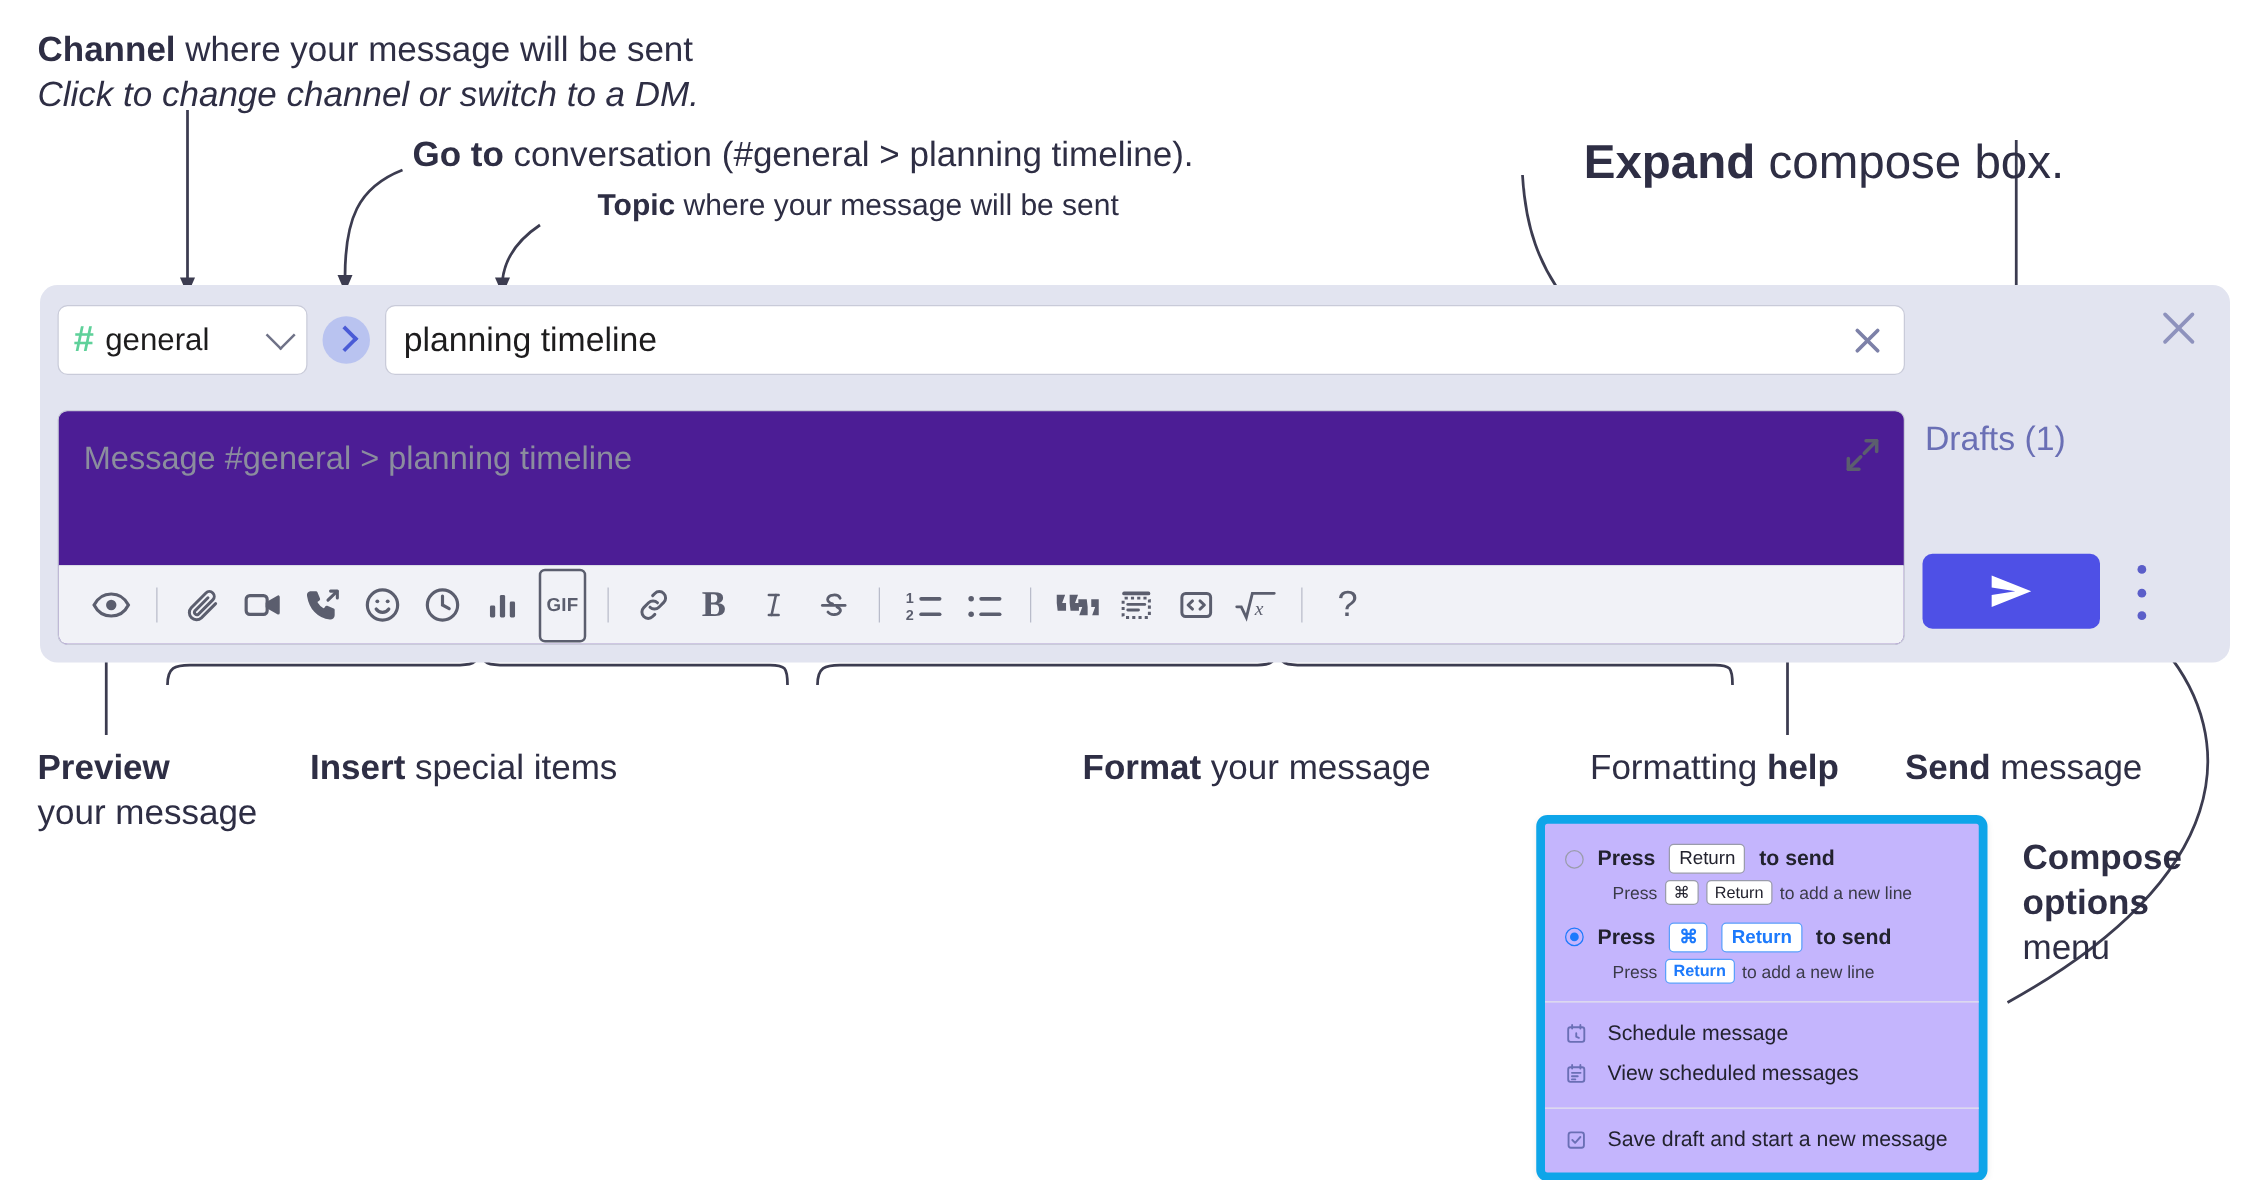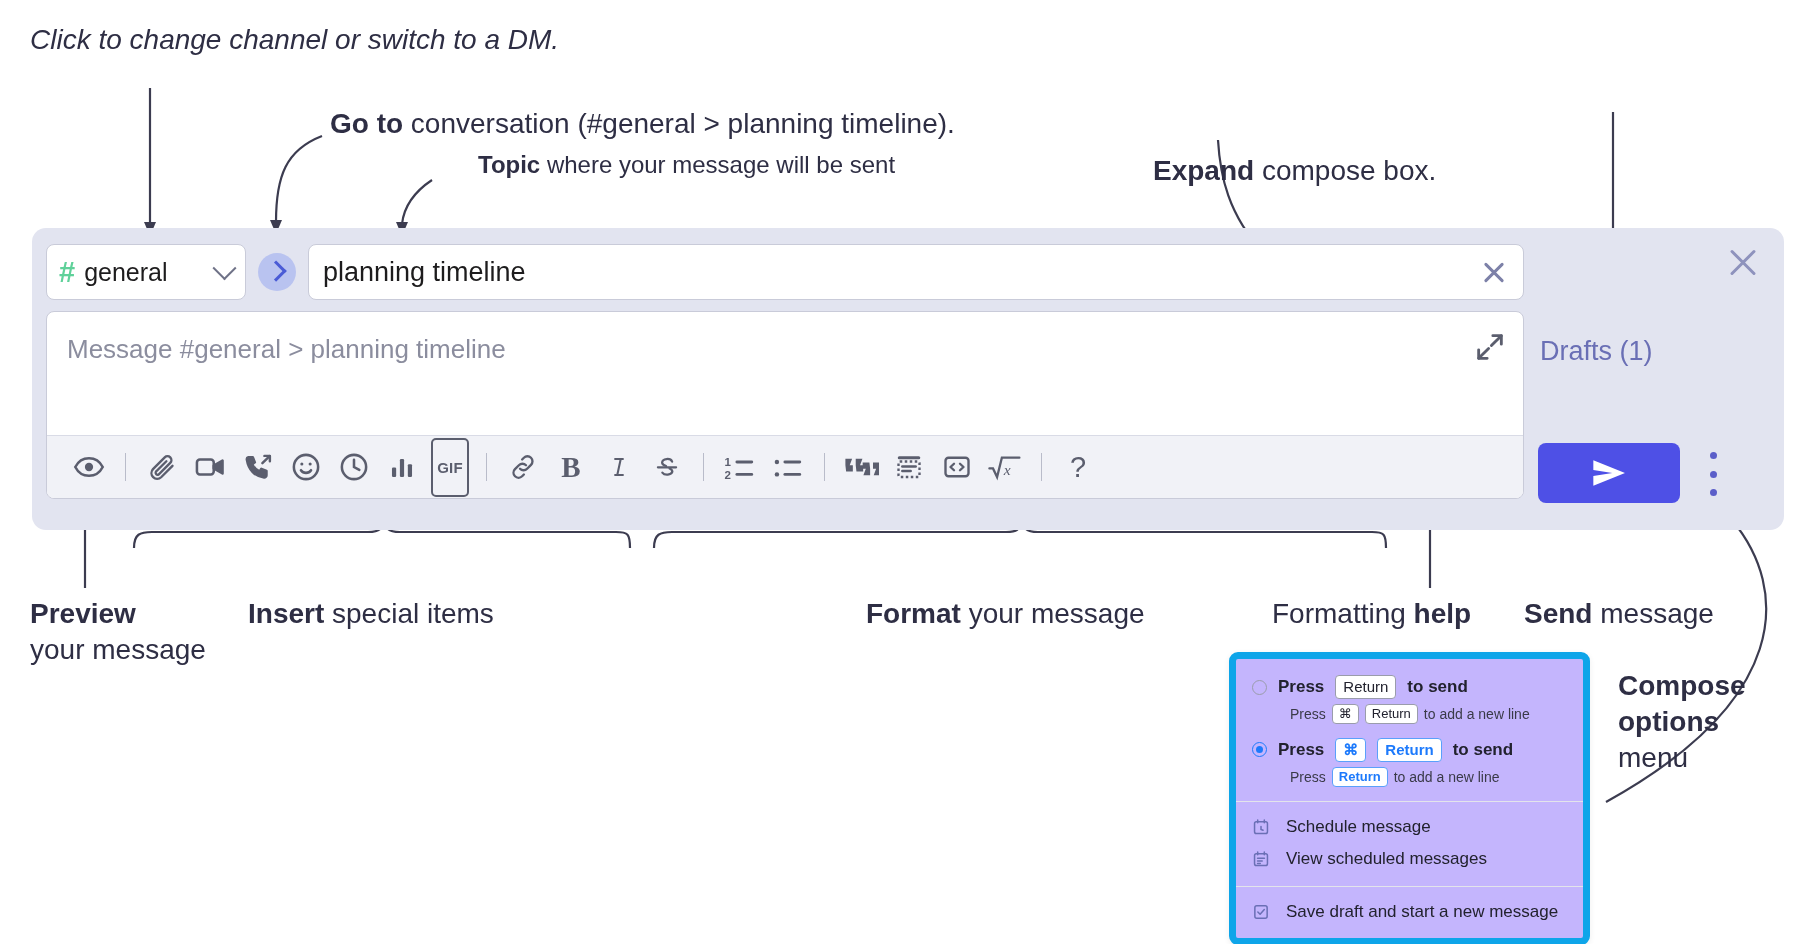--- a/index.html
+++ b/index.html
@@ -57,21 +57,21 @@
     display:flex;align-items:center;padding:0 14px;box-sizing:border-box;
   }
   #topic-value{flex:1;font-size:27px;color:#1d1c1d;}
   .x-glyph{position:relative;width:30px;height:30px;flex:0 0 auto;}
   .x-glyph:before,.x-glyph:after{content:"";position:absolute;left:2px;top:14px;width:26px;height:3px;background:#7d81a8;border-radius:2px;}
   .x-glyph:before{transform:rotate(45deg);}
   .x-glyph:after{transform:rotate(-45deg);}
 
   
   #message-box{
-    margin-top:11px;background:#ffffff;border:1px solid #c9cbd9;border-radius:8px;
+    margin-top:28px;background:#4c1d95;border:1px solid #c9cbd9;border-radius:8px;
     height:188px;position:relative;box-sizing:border-box;
   }
   #message-placeholder{position:absolute;left:20px;top:22px;font-size:26px;color:#8b8d9e;}
   #expand-button{position:absolute;right:16px;top:18px;width:34px;height:34px;}
 
   
   #format-toolbar{
     position:absolute;left:0;right:0;bottom:0;height:62px;
     background:#f1f2f7;border-top:1px solid #d9dbe6;
     border-radius:0 0 7px 7px;
@@ -154,32 +154,33 @@
     <g fill="none" stroke="#3c3c50" stroke-width="2.2">
       <path d="M134 548 C134 534, 140 532, 152 532 L368 532 C380 532, 382 530, 384 516 C386 530, 388 532, 400 532 L616 532 C628 532, 630 534, 630 548"></path>
 
       <path d="M654 548 C654 534, 660 532, 672 532 L1006 532 C1018 532, 1020 530, 1022 516 C1024 530, 1026 532, 1038 532 L1372 532 C1384 532, 1386 534, 1386 548"></path>
 
       <path d="M1430 462 L1430 588"></path>
     </g>
   </svg>
 
   <div class="anno" style="left:30px;top:22px;font-size:28px;">
+    <span class="ln"><b>Channel</b><span> where your message will be sent</span></span>
     <span class="ln"><i>Click to change channel or switch to a DM.</i></span>
   </div>
 
   <div class="anno" style="left:330px;top:106px;font-size:28px;">
     <span class="ln"><b>Go to</b><span> conversation (#general &gt; planning timeline).</span></span>
   </div>
 
   <div class="anno" style="left:478px;top:150px;font-size:24px;">
     <span class="ln"><b>Topic</b><span> where your message will be sent</span></span>
   </div>
 
-  <div class="anno" style="left:1153px;top:106px;font-size:28px;margin-top:47px;">
+  <div class="anno" style="left:1267px;top:106px;font-size:38px;">
     <span class="ln"><b>Expand</b><span> compose box.</span></span>
   </div>
 
 
   <div class="anno" style="left:30px;top:596px;font-size:28px;">
     <span class="ln"><b>Preview</b></span>
     <span class="ln"><span>your message</span></span>
   </div>
 
   <div class="anno" style="left:248px;top:596px;font-size:28px;">

